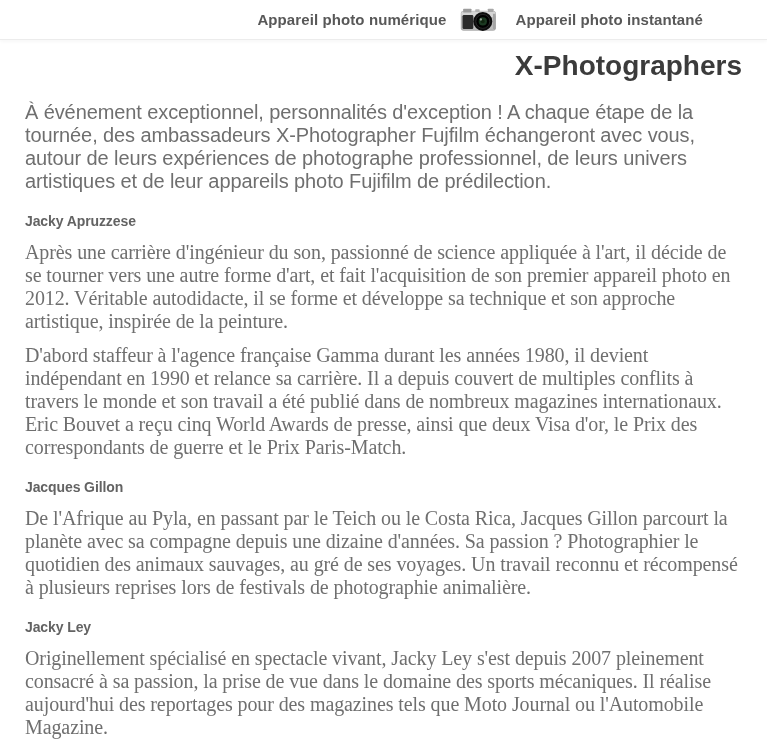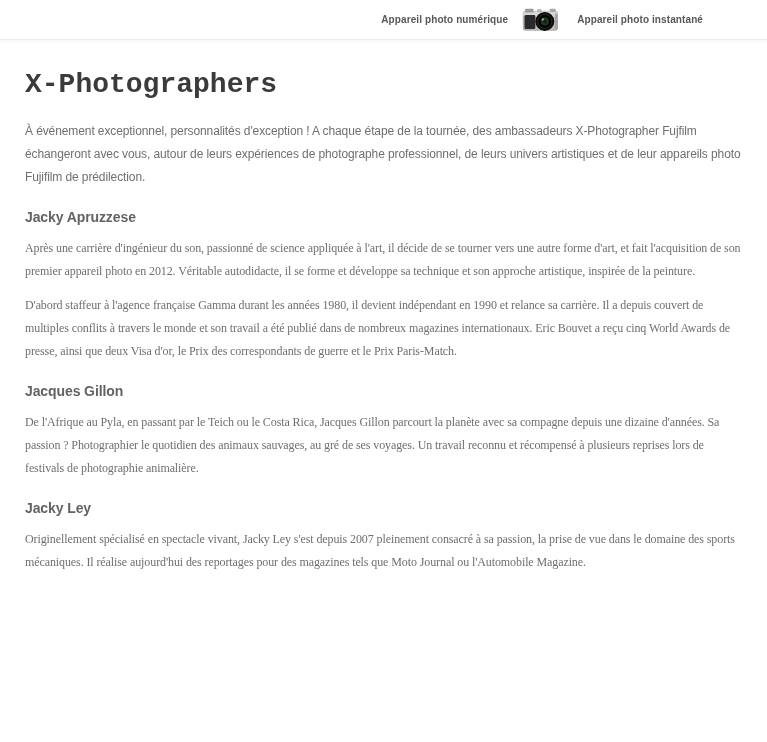--- a/index.html
+++ b/index.html
@@ -18,50 +18,51 @@
     height: 40px;
     display: flex;
     align-items: center;
     justify-content: flex-end;
     padding-right: 64px;
     background: #ffffff;
     border-bottom: 1px solid #ececec;
     box-shadow: 0 2px 3px rgba(0,0,0,0.03);
   }
   .nav-link {
-    font-size: 10px;
+    font-size: 15px;
     font-weight: bold;
     color: #585858;
     text-decoration: none;
     letter-spacing: 0.1px;
     cursor: pointer;
     white-space: nowrap;
   }
   .nav-camera {
     display: inline-flex;
     align-items: center;
     margin: 0 17px 0 14px;
     cursor: pointer;
   }
 
   
   .content {
     padding: 0 25px 0 25px;
   }
   .page-title {
-    font-family: Liberation Mono, monospace;
+    font-family: Liberation Sans, sans-serif;
     font-size: 28px;
     font-weight: bold;
     color: #3b3b3b;
     letter-spacing: 0px;
-    margin: 29px 0 0 0;
+    margin: 10px 0 0 0;
     line-height: 32px;
+    text-align: right;
   }
   .content p {
-    font-size: 12px;
+    font-size: 20px;
     line-height: 23px;
     color: #6f6f6f;
     letter-spacing: -0.1px;
     margin: 0;
   }
   .intro { margin-top: 19px !important; }
   .bio-section h3 {
     font-size: 14px;
     font-weight: bold;
     color: #636363;

